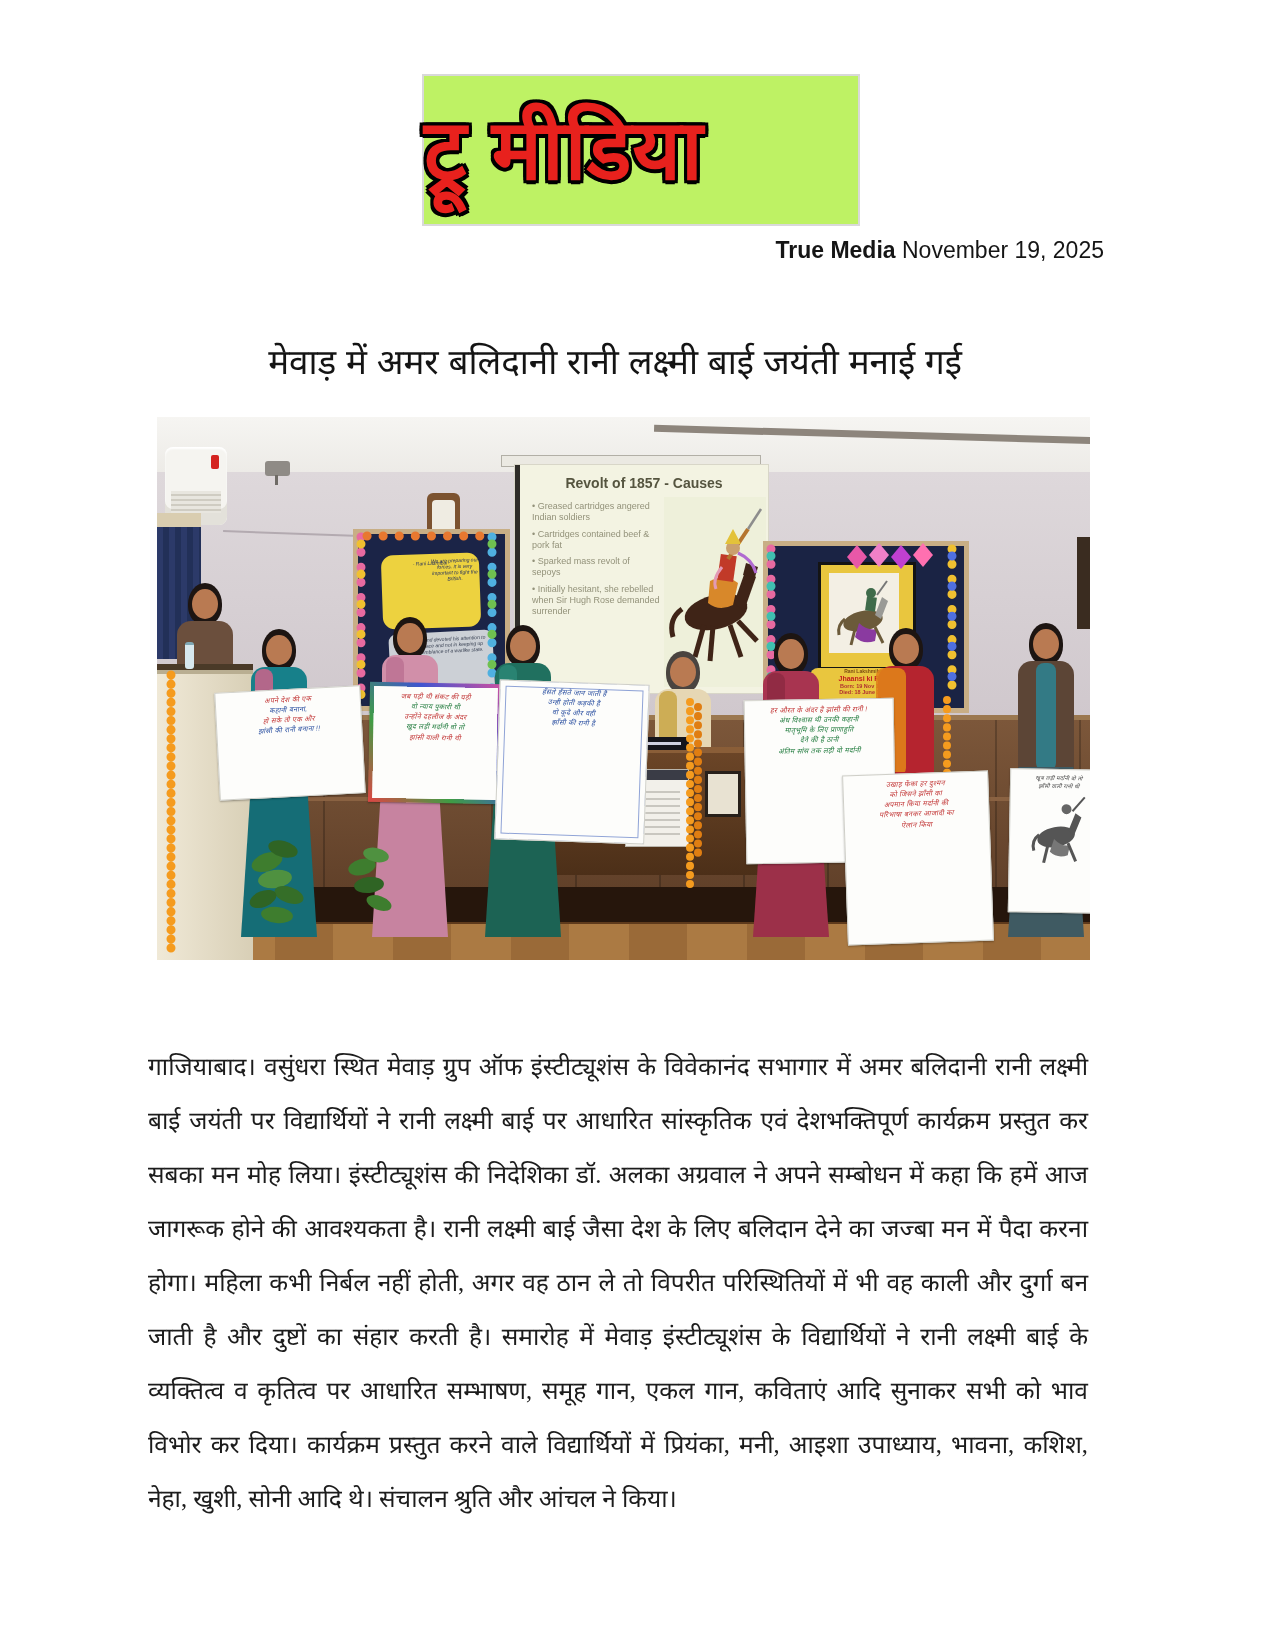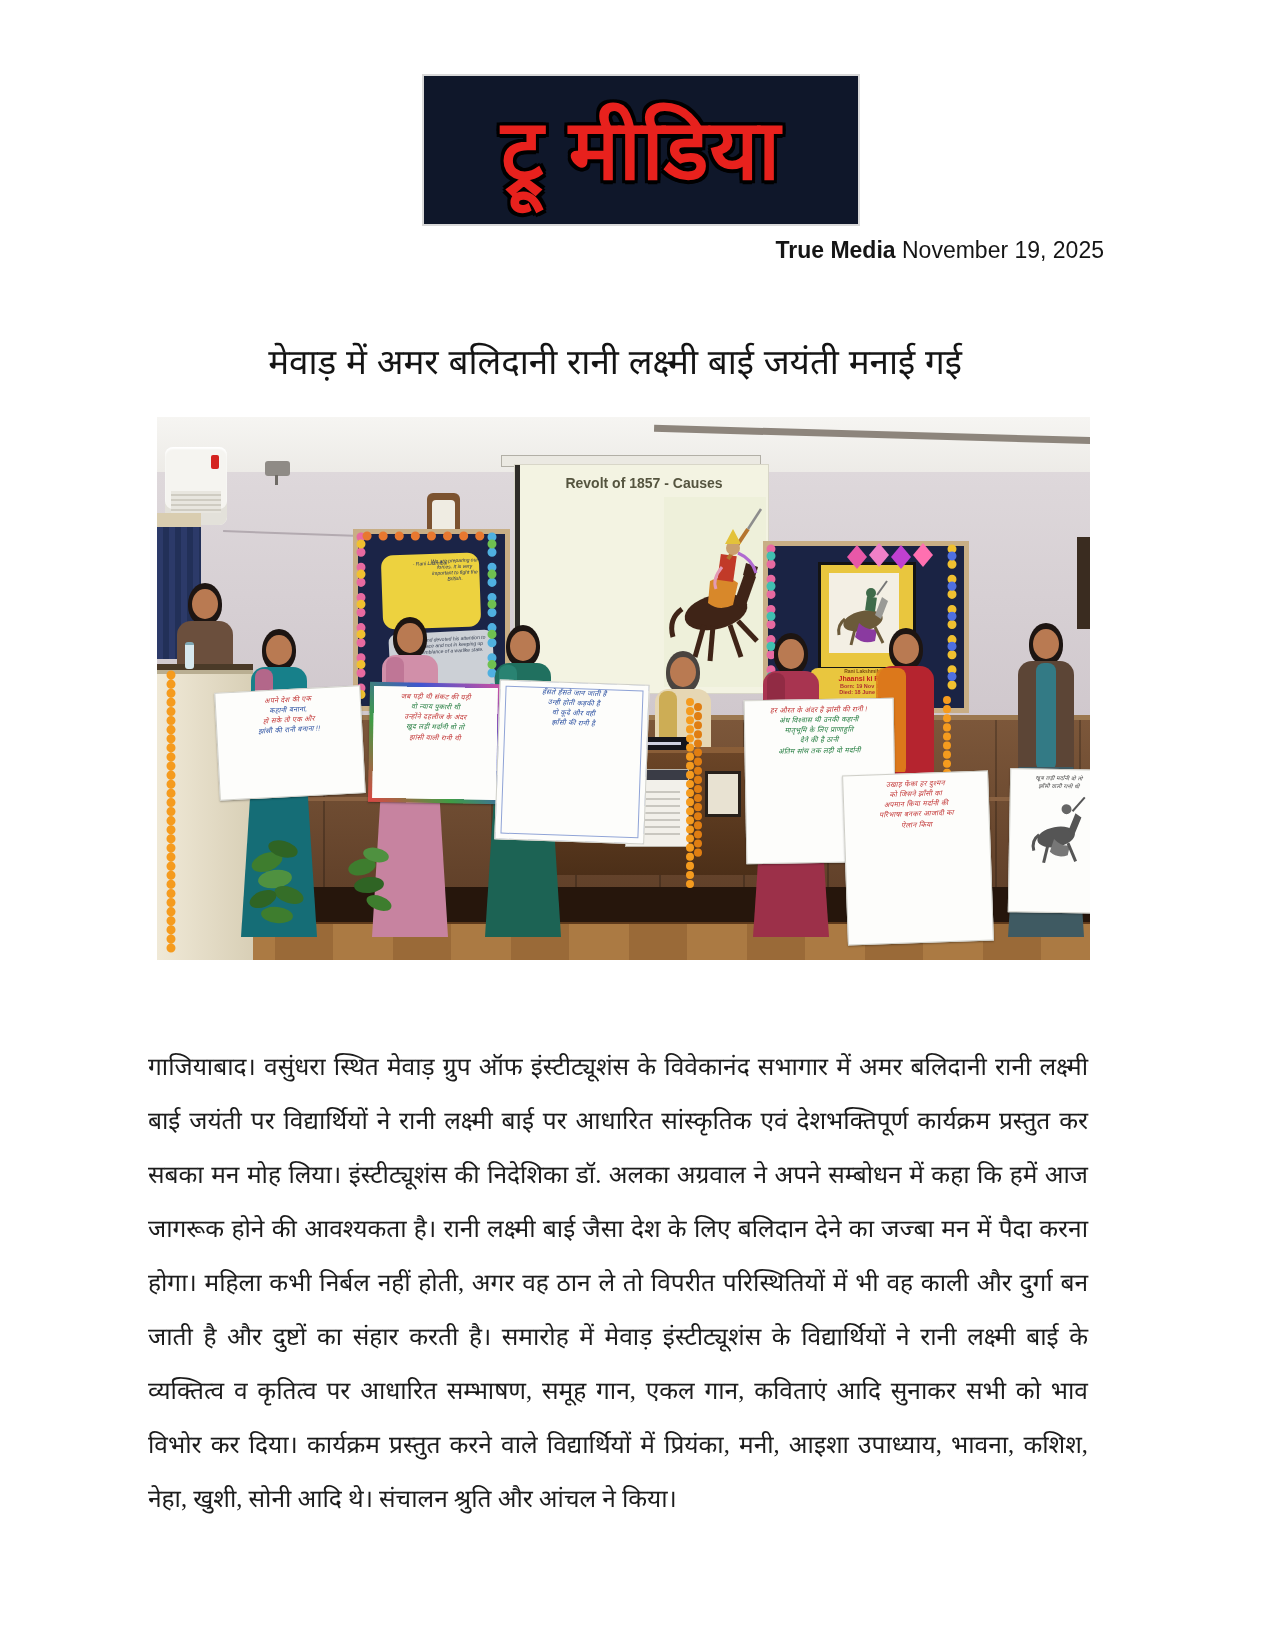--- a/index.html
+++ b/index.html
@@ -1,21 +1,21 @@
 <!DOCTYPE html>
 <html><head>
 <meta charset="utf-8">
 <style>
   html,body{margin:0;padding:0;}
   body{background:#ffffff;font-family:"Liberation Sans", sans-serif;}
   .page{position:relative;width:1275px;height:1650px;background:#ffffff;overflow:hidden;margin:0 auto;}
 
   
   .logo-box{position:absolute;left:422px;top:74px;width:434px;height:148px;border:2px solid #d9d9d9;
-    display:flex;align-items:center;justify-content:center;background:#0f172a;}
+    display:flex;align-items:center;justify-content:flex-start;background:#bef264;}
   .logo-text{font-size:84px;font-weight:bold;color:#e8211d;line-height:1;letter-spacing:1px;
     text-shadow:-3px -3px 0 #000,3px -3px 0 #000,-3px 3px 0 #000,3px 3px 0 #000,-3px 0 0 #000,3px 0 0 #000,0 -3px 0 #000,0 4px 0 #000;}
   .dateline{position:absolute;top:237px;right:171px;font-size:23px;color:#151515;}
   .dateline b{font-weight:bold;}
 
   
   .headline{position:absolute;left:80px;top:337px;width:1070px;text-align:center;
     font-size:35px;font-weight:normal;color:#141414;}
 
   
@@ -160,20 +160,26 @@
       <div class="note-yellow">
           <span>We are preparing our forces. It is very important to fight the British.</span>
           <span class="note-attrib">- Rani Laxmibai</span>
         </div>
       <div class="note-gray">My late husband devoted his attention to the art of Peace and not in keeping up even the semblance of a warlike state.</div>
     </div>
 
     <div class="screen-bar"></div>
     <div class="screen">
       <div class="slide-title">Revolt of 1857 - Causes</div>
+      <div class="slide-bullets">
+          <div class="slide-bullet">Greased cartridges angered Indian soldiers</div>
+          <div class="slide-bullet">Cartridges contained beef &amp; pork fat</div>
+          <div class="slide-bullet">Sparked mass revolt of sepoys</div>
+          <div class="slide-bullet">Initially hesitant, she rebelled when Sir Hugh Rose demanded surrender</div>
+        </div>
       <div class="slide-art">
         <svg width="102" height="190" viewBox="0 0 102 190">
           <rect x="0" y="0" width="102" height="190" fill="#eef0da"></rect>
           <path d="M18,112 q-14,10 -9,28" stroke="#3f2417" stroke-width="5" fill="none"></path>
           <ellipse cx="52" cy="115" rx="32" ry="17" fill="#3f2417" transform="rotate(-14 52 115)"></ellipse>
           <path d="M70,106 L82,72 L92,80 L80,114 Z" fill="#3f2417"></path>
           <path d="M82,66 l12,4 l-3,10 l-12,-2 z" fill="#3f2417"></path>
           <line x1="74" y1="124" x2="93" y2="144" stroke="#3f2417" stroke-width="5"></line>
           <line x1="66" y1="128" x2="77" y2="160" stroke="#3f2417" stroke-width="5"></line>
           <line x1="40" y1="128" x2="31" y2="160" stroke="#3f2417" stroke-width="5"></line>

